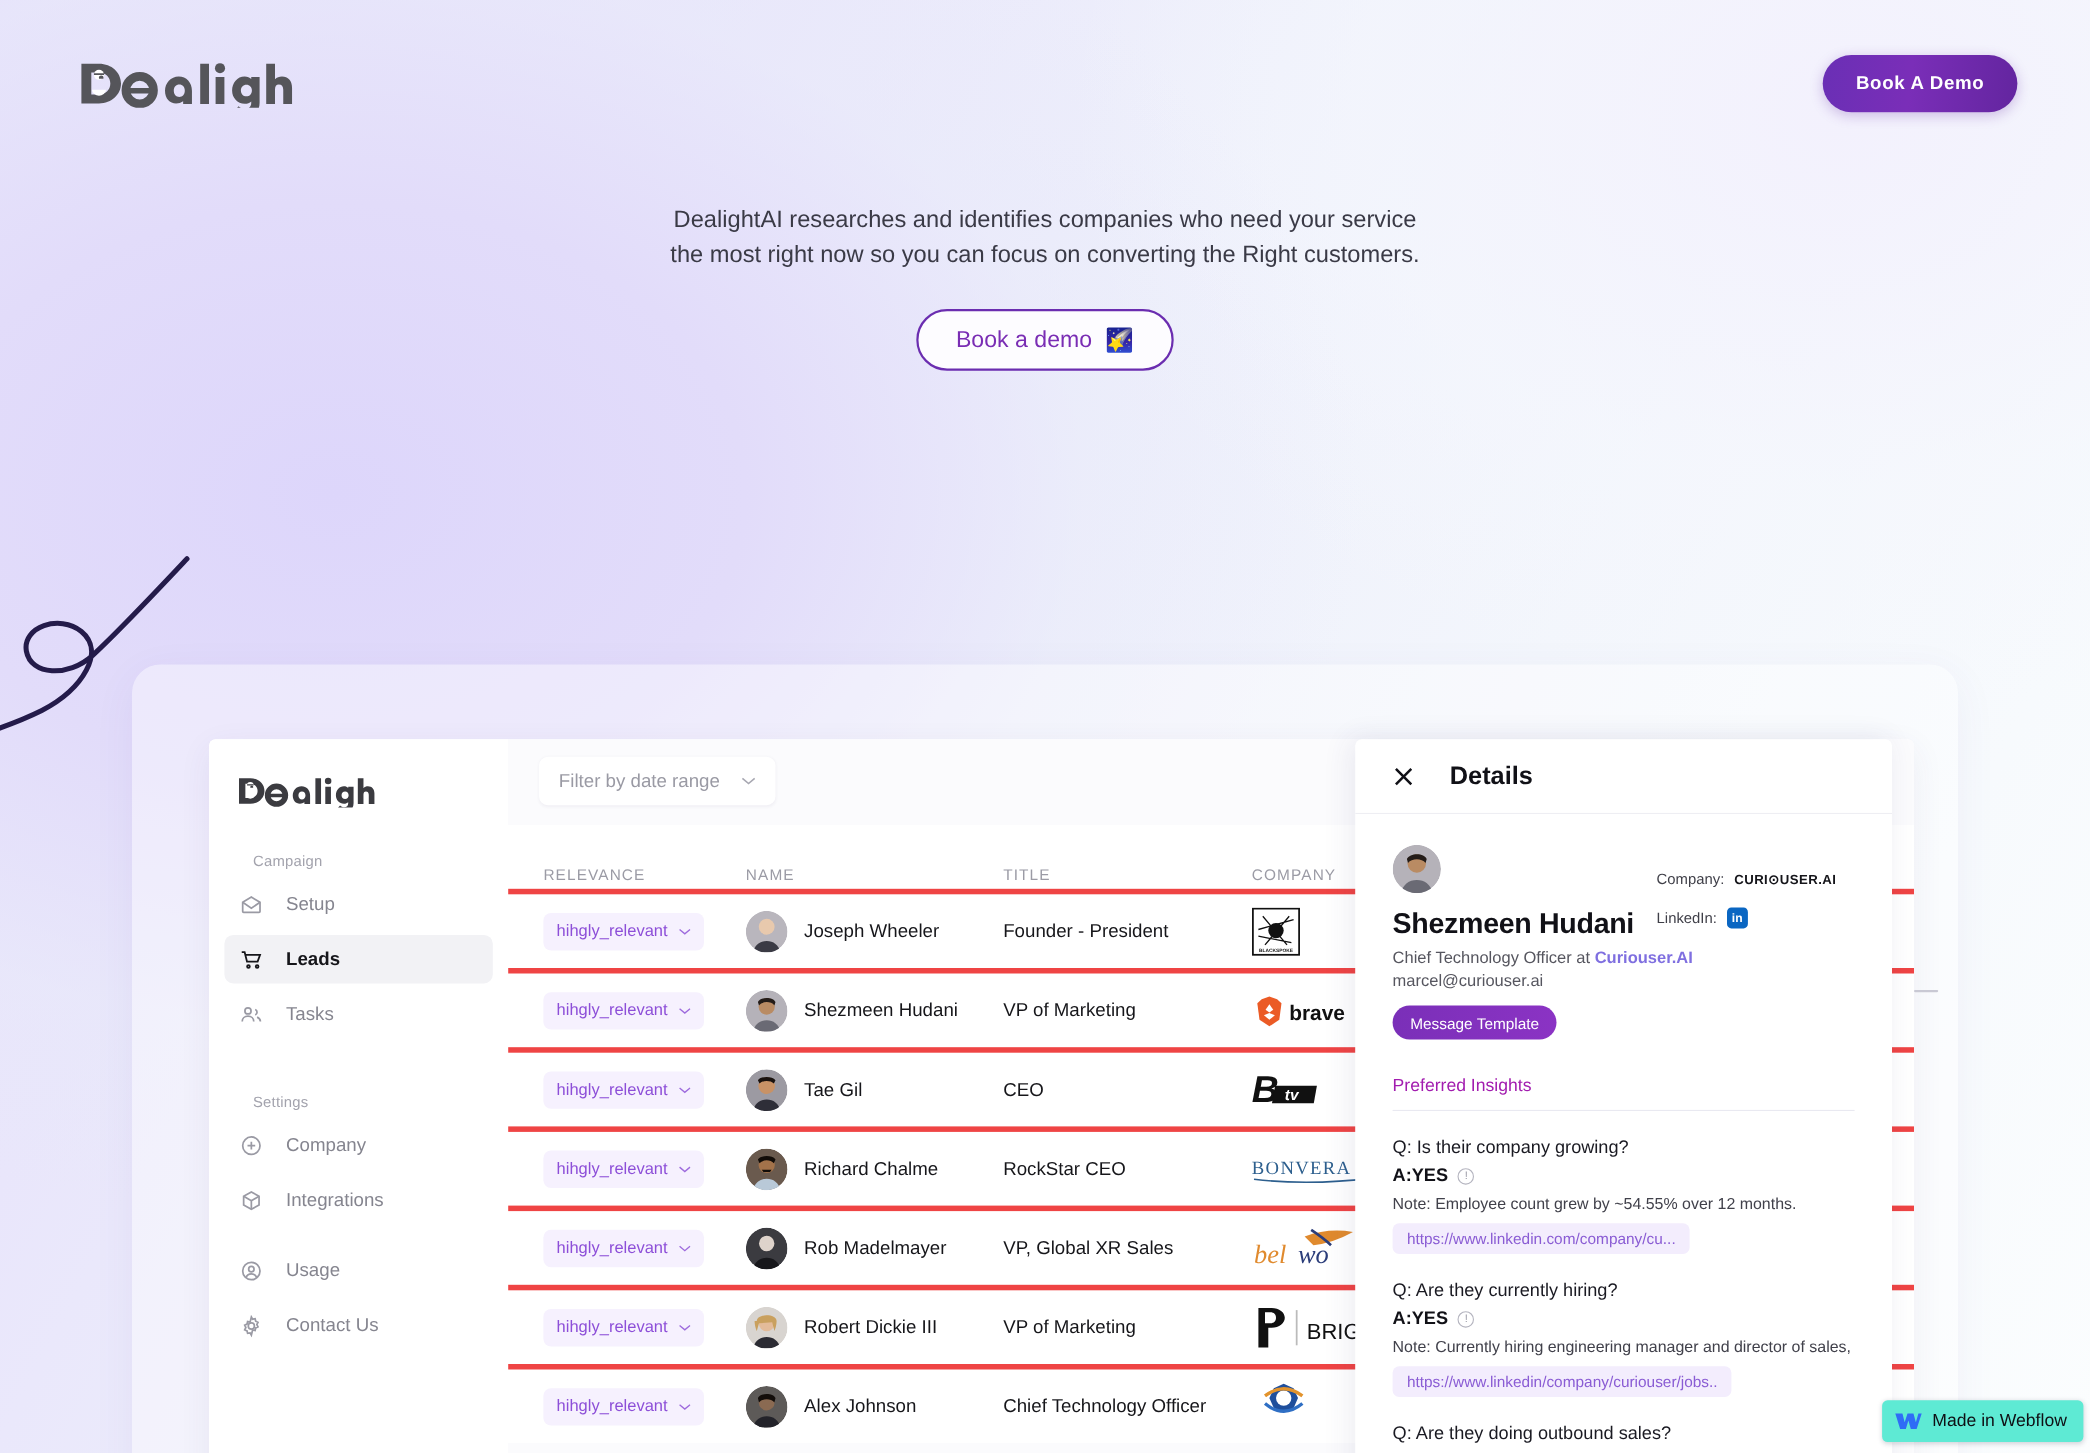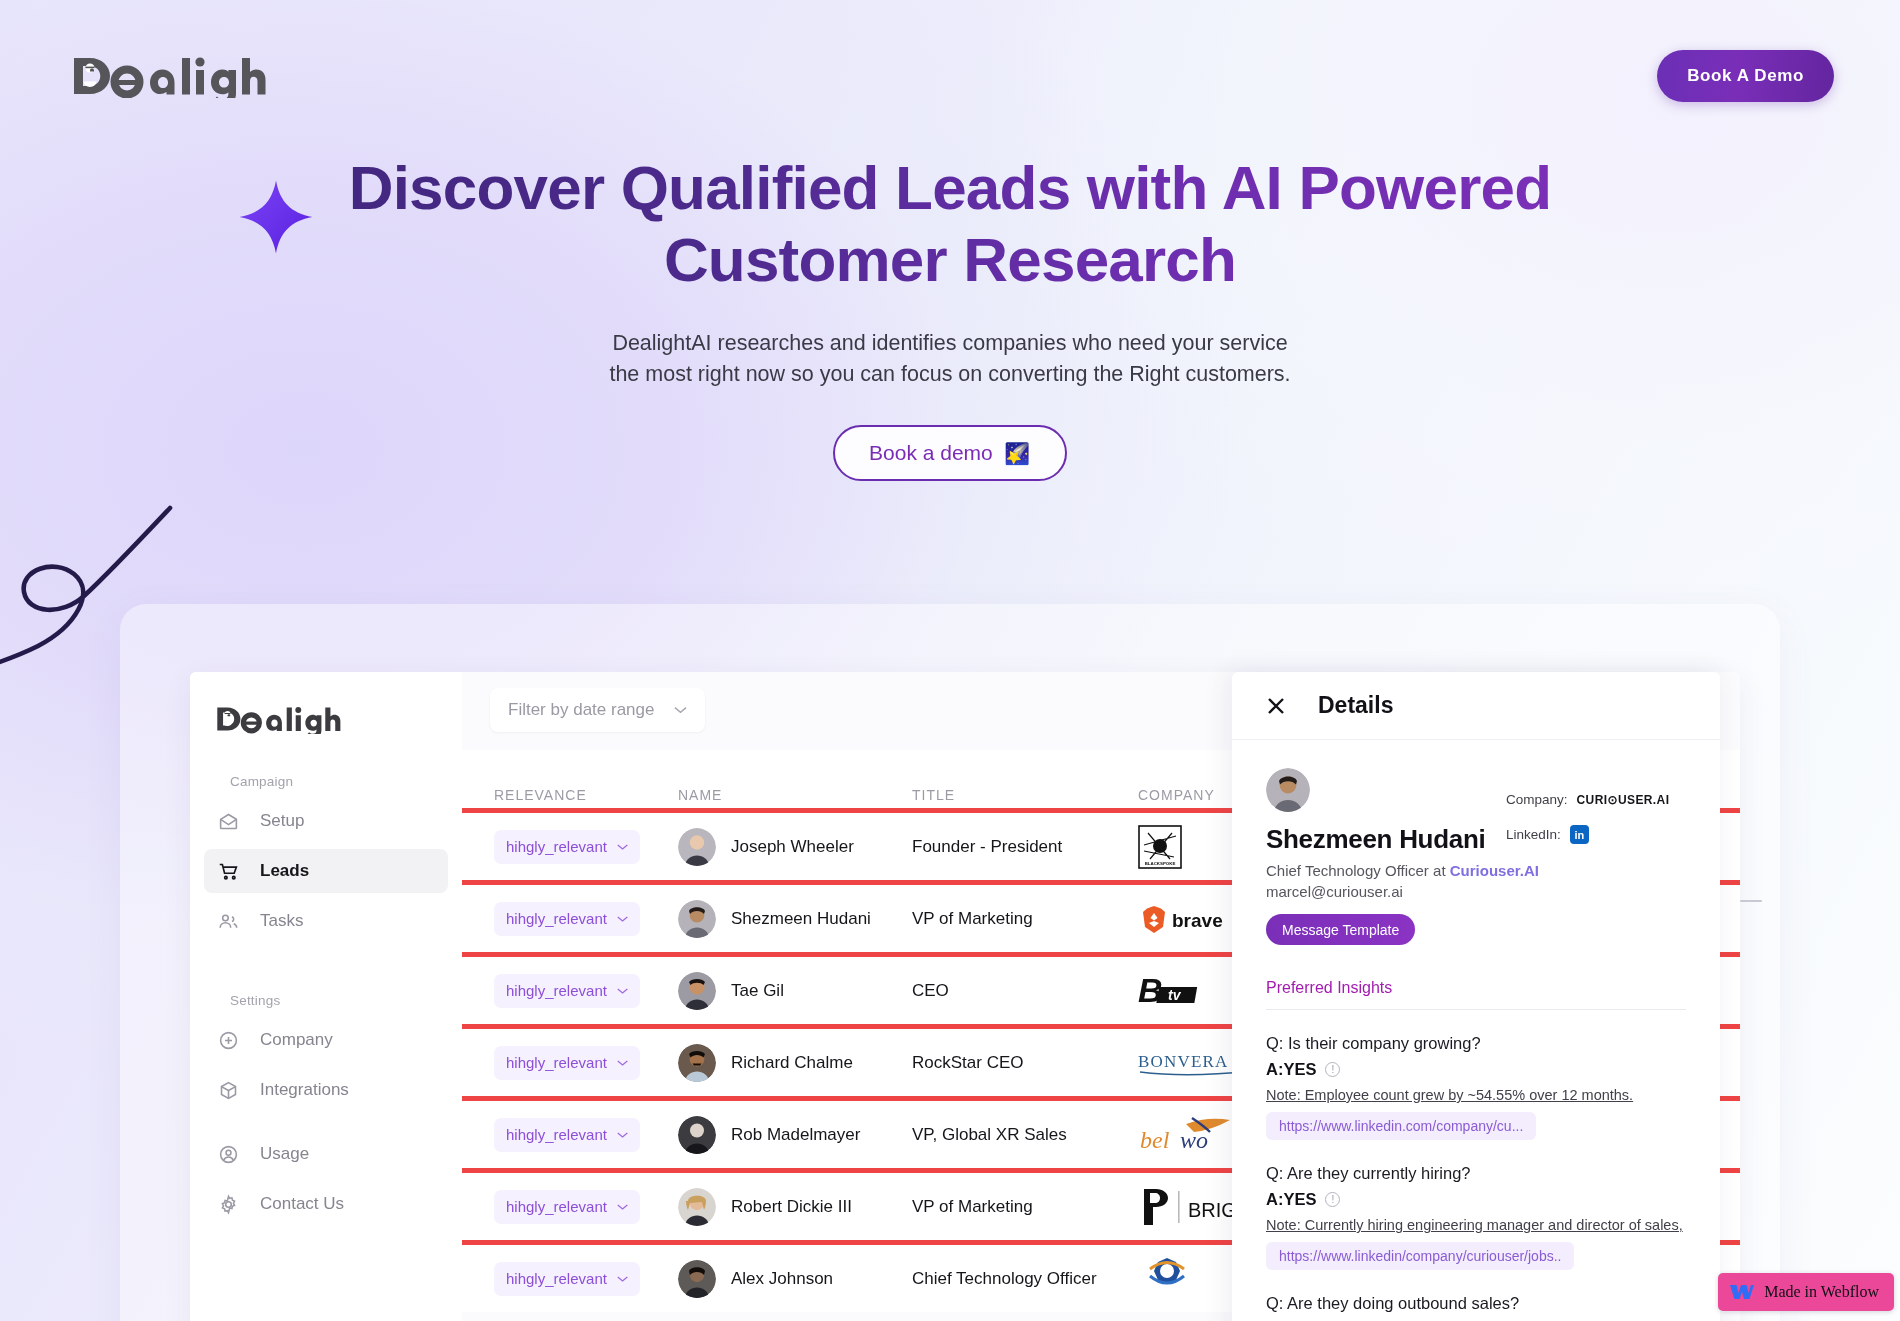--- a/index.html
+++ b/index.html
@@ -192,42 +192,41 @@
   .insights-title { margin-top: 34px; font-size: 16px; color: #a21caf; }
   .insights-rule { margin-top: 12px; height: 1px; background: #e9e9f1; }
   .qa-block { margin-top: 24px; }
   .qa-q { font-size: 16.5px; color: #1a1a22; }
   .qa-a { font-size: 16.5px; font-weight: bold; color: #111117; margin-top: 7px; display: flex; align-items: center; gap: 9px; }
   .info-dot {
     width: 15px; height: 15px; border-radius: 50%; border: 1.3px solid #b4b4bf;
     color: #9a9aa6; font-size: 10px; font-weight: normal;
     display: inline-flex; align-items: center; justify-content: center;
   }
-  .qa-note { font-size: 14.5px; color: #41414b; margin-top: 8px; text-decoration: underline; }
+  .qa-note { font-size: 14.5px; color: #41414b; margin-top: 8px; }
   .qa-link {
     display: inline-block; margin-top: 9px;
     padding: 6px 13px; border-radius: 6px;
     background: #f3edfd; color: #8a5cd4; font-size: 14px;
     cursor: pointer;
   }
   .panel-handle {
     position: absolute; left: 1740px; top: 900px;
     width: 22px; height: 2px; background: #c9c9d4; border-radius: 1px;
   }
 
   
   .webflow-badge {
     position: absolute; right: 6px; bottom: 10px;
     display: flex; align-items: center; gap: 9px;
     height: 38px; padding: 0 15px 0 11px;
-    background: #ec4899; border-radius: 5px;
+    background: #5eead4; border-radius: 5px;
     box-shadow: 0 1px 5px rgba(20,20,50,0.18);
     font-size: 16px; color: #0f0f14;
     cursor: pointer;
-    font-family: Liberation Serif, serif;
   }
 </style>
 </head>
 <body>
 
 <header class="site-header">
   <div class="brand">
     <svg class="brand-logo" width="196" height="44" viewBox="0 0 196 44">
       <g fill="#55555a">
         <path d="M2 4h16c11.6 0 20 8 20 18s-8.4 18-20 18H2V4zm9 8v20h6.5c6.3 0 10.8-4.2 10.8-10S23.8 12 17.5 12H11z"></path>
@@ -243,32 +242,20 @@
           <circle cx="128" cy="8" r="4.6"></circle>
         <path d="M139 28.3c0-7 4.6-12.8 11.4-12.8 2.6 0 4.6.9 6 2.3V16h7.6v23.5c0 7.6-5 12.5-13 12.5-4.6 0-8.3-1.6-10.7-4.2l4.6-5.2c1.6 1.6 3.4 2.5 5.8 2.5 3.6 0 5.7-2 5.7-5.6v-1.3c-1.4 1.3-3.4 2.1-5.9 2.1-6.8 0-11.5-5.4-11.5-12zm8 0c0 3.1 2 5.3 5 5.3s5-2.2 5-5.3-2-5.3-5-5.3-5 2.2-5 5.3z"></path>
         <path d="M170 4h8v14.1c1.6-1.8 3.9-2.6 6.3-2.6 5.6 0 9.2 3.9 9.2 10.2v14.8h-8V27.5c0-3-1.5-4.7-4-4.7s-3.5 1.7-3.5 4.7v13h-8V4z"></path>
       </g>
     </svg>
   </div>
   <button class="btn-book-demo">Book A Demo</button>
 </header>
 
 <section class="hero">
-  <div class="hero-title-row">
-    <svg class="sparkle-icon" viewBox="0 0 100 100">
-      <defs>
-        <linearGradient id="spg" x1="0" y1="0" x2="1" y2="1">
-          <stop offset="0%" stop-color="#7a45f5"></stop>
-          <stop offset="100%" stop-color="#5a1fe0"></stop>
-        </linearGradient>
-      </defs>
-      <path d="M50 2 C55 30 70 45 98 50 C70 55 55 70 50 98 C45 70 30 55 2 50 C30 45 45 30 50 2 Z" fill="url(#spg)"></path>
-    </svg>
-    <h1 class="hero-title"><span>Discover Qualified Leads with AI</span> <span>Powered Customer Research</span></h1>
-  </div>
   <p class="hero-sub">
     <span>DealightAI researches and identifies companies who need your service</span><br>
     <span>the most right now so you can focus on converting the Right customers.</span>
   </p>
   <div class="hero-cta-wrap">
     <button class="btn-book-demo-outline">
       <span>Book a demo</span>
       <span class="rocket-glyph">🌠</span>
     </button>
   </div>

